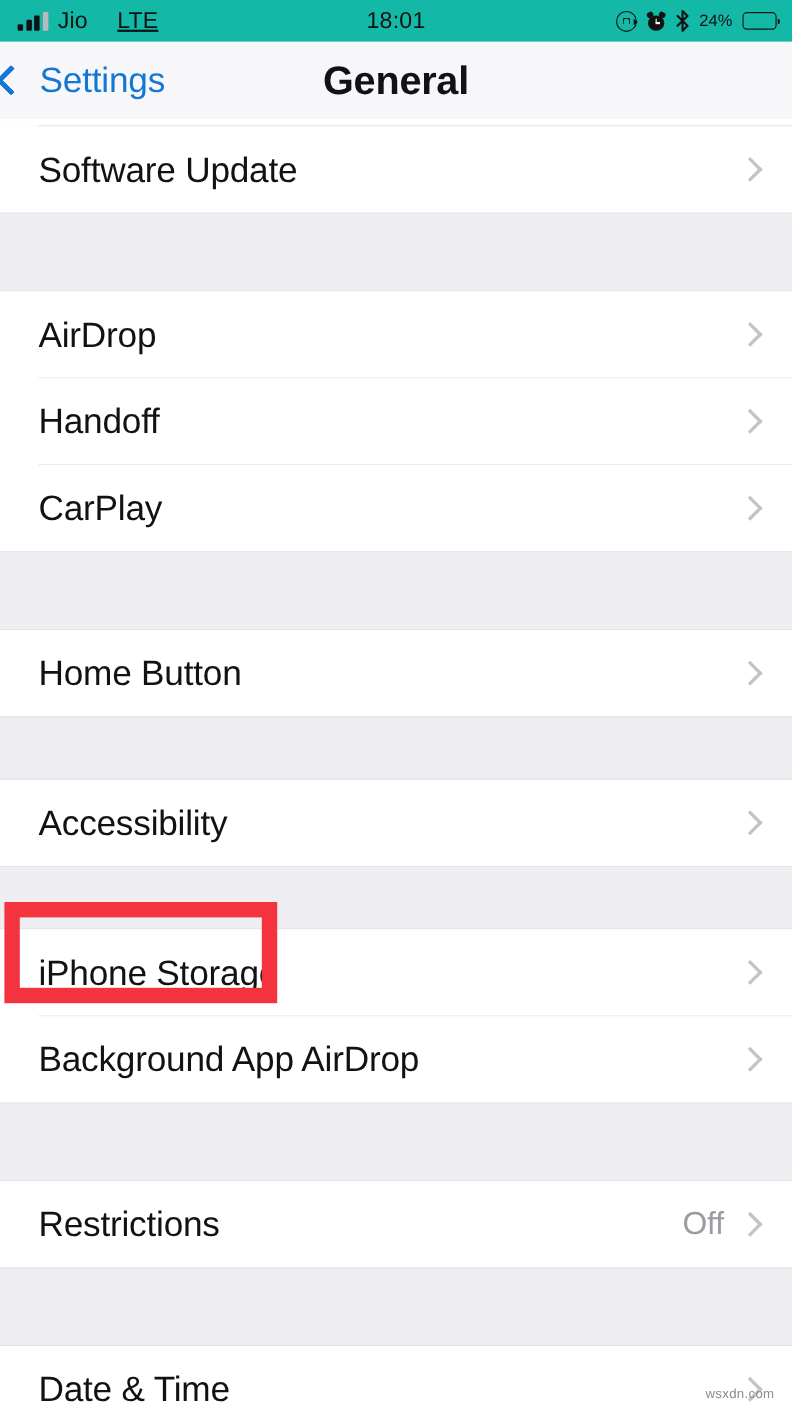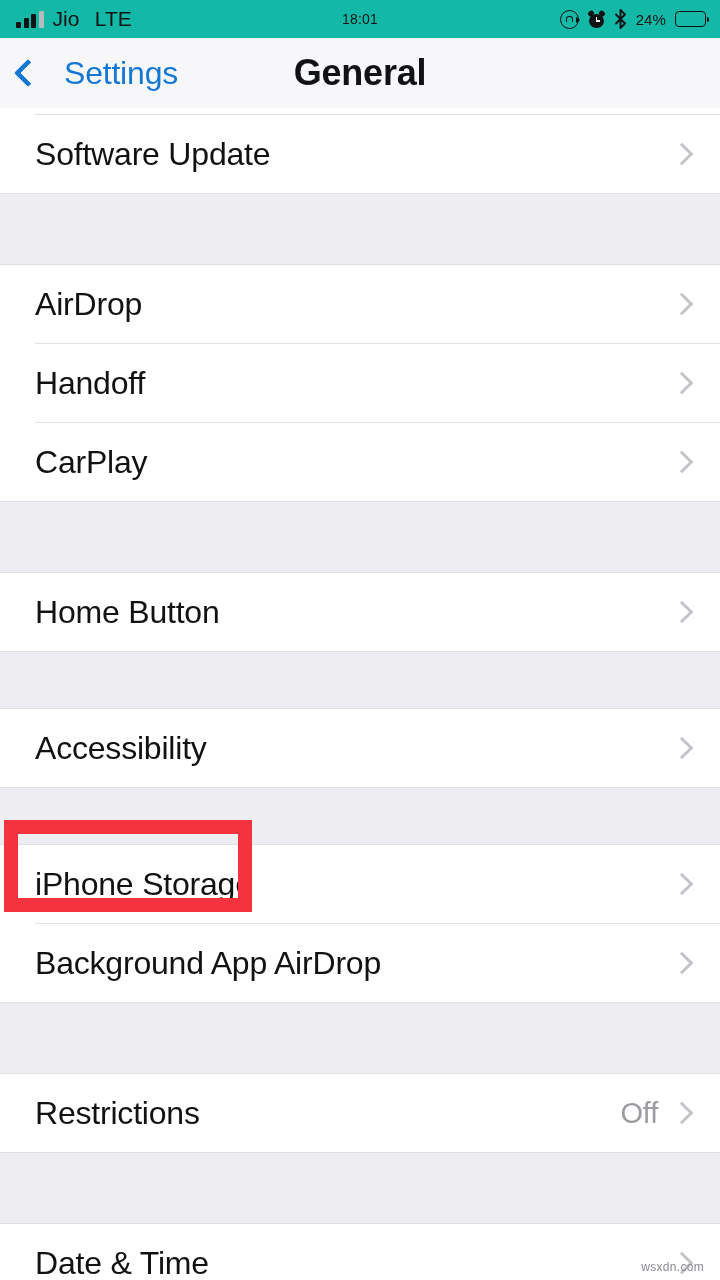--- a/index.html
+++ b/index.html
@@ -45,27 +45,27 @@
   }
   .signal-bars i.b1 { height: 6px; }
   .signal-bars i.b2 { height: 10px; }
   .signal-bars i.b3 { height: 14px; }
   .signal-bars i.b4 { height: 17px; background: #b9babe; }
   .carrier-name, .network-type {
     font-size: 21px;
     color: #111214;
     letter-spacing: 0.1px;
   }
-  .network-type { margin-left: 6px; }
+  .network-type { margin-left: 18px; text-decoration: underline; }
 
   .status-time {
     position: absolute;
     left: 0; right: 0;
     text-align: center;
-    font-size: 14px;
+    font-size: 21px;
     color: #111214;
     font-weight: 400;
     letter-spacing: 0.2px;
     pointer-events: none;
   }
 
   .status-right {
     margin-left: auto;
     display: flex;
     align-items: center;
@@ -170,22 +170,21 @@
     height: 70px;
     background: #f7f7f9;
     display: flex;
     align-items: center;
     position: relative;
     box-sizing: border-box;
   }
   .nav-back {
     display: flex;
     align-items: center;
-    gap: 24px;
-    padding-left: 18px;
+    gap: 14px;
     cursor: pointer;
     position: relative;
     z-index: 2;
     text-align: right;
   }
   .nav-back-chevron {
     width: 15px; height: 15px;
     border-left: 5px solid #1577d4;
     border-bottom: 5px solid #1577d4;
     transform: rotate(45deg);

